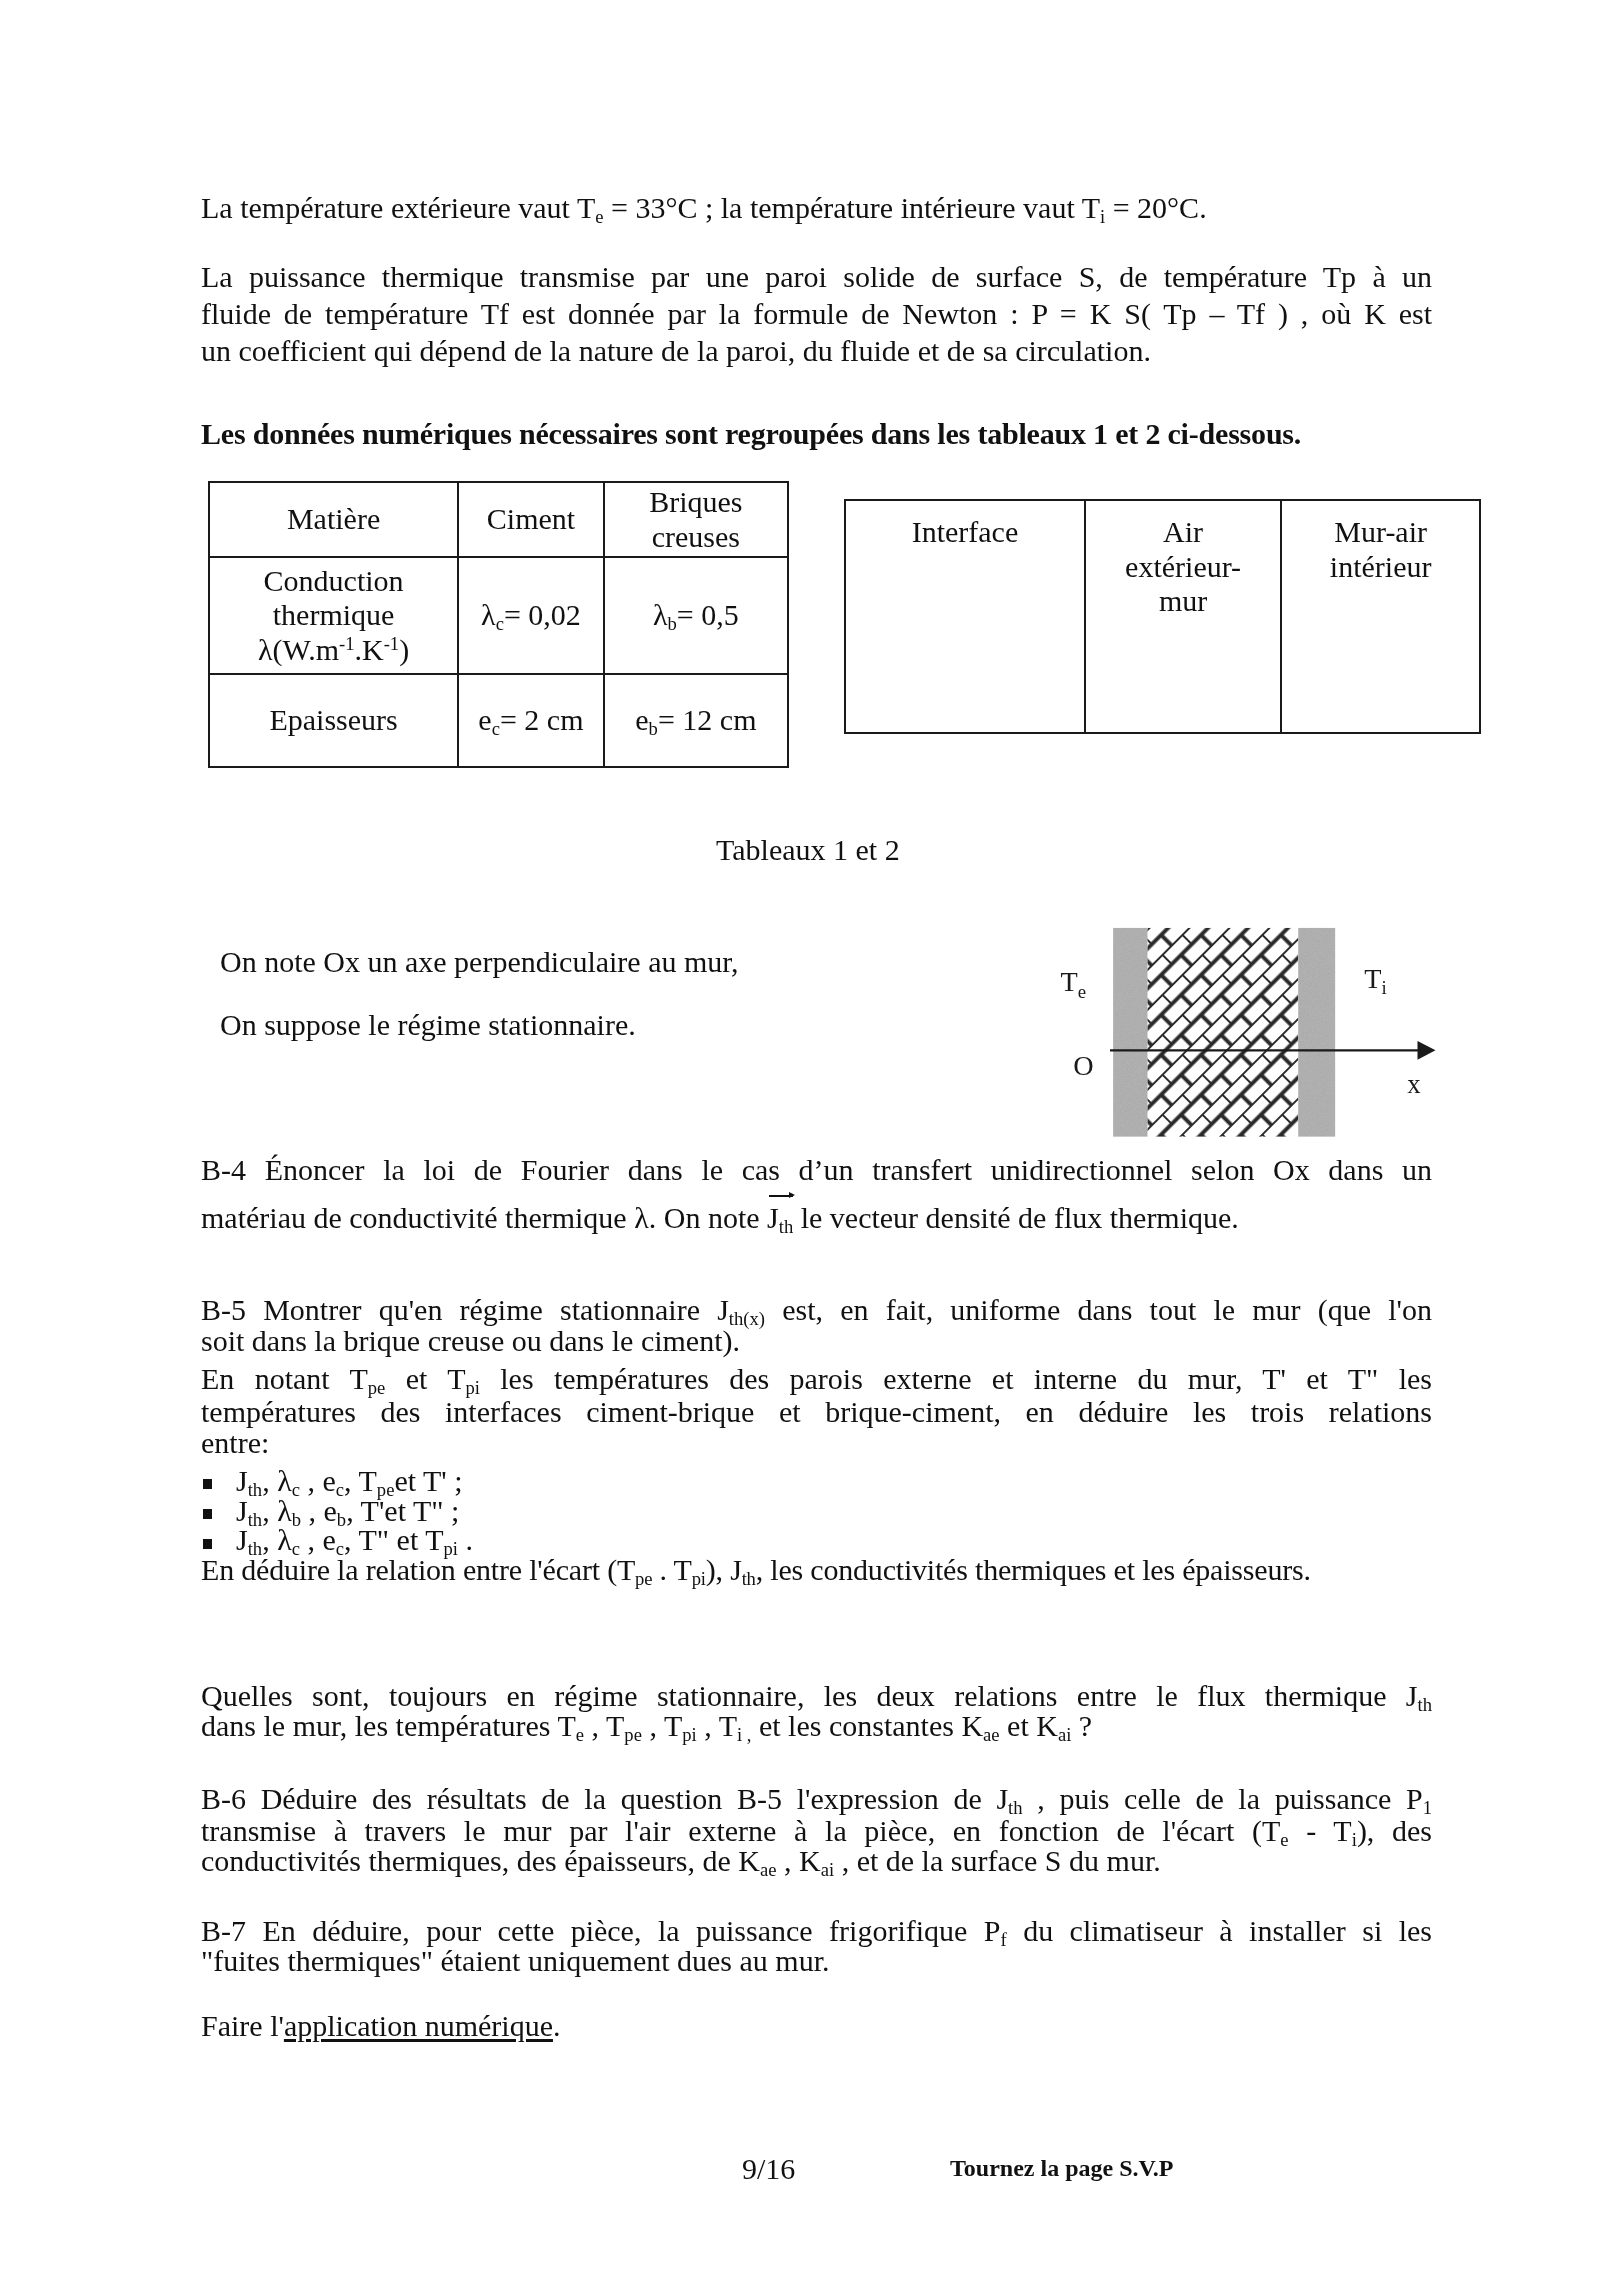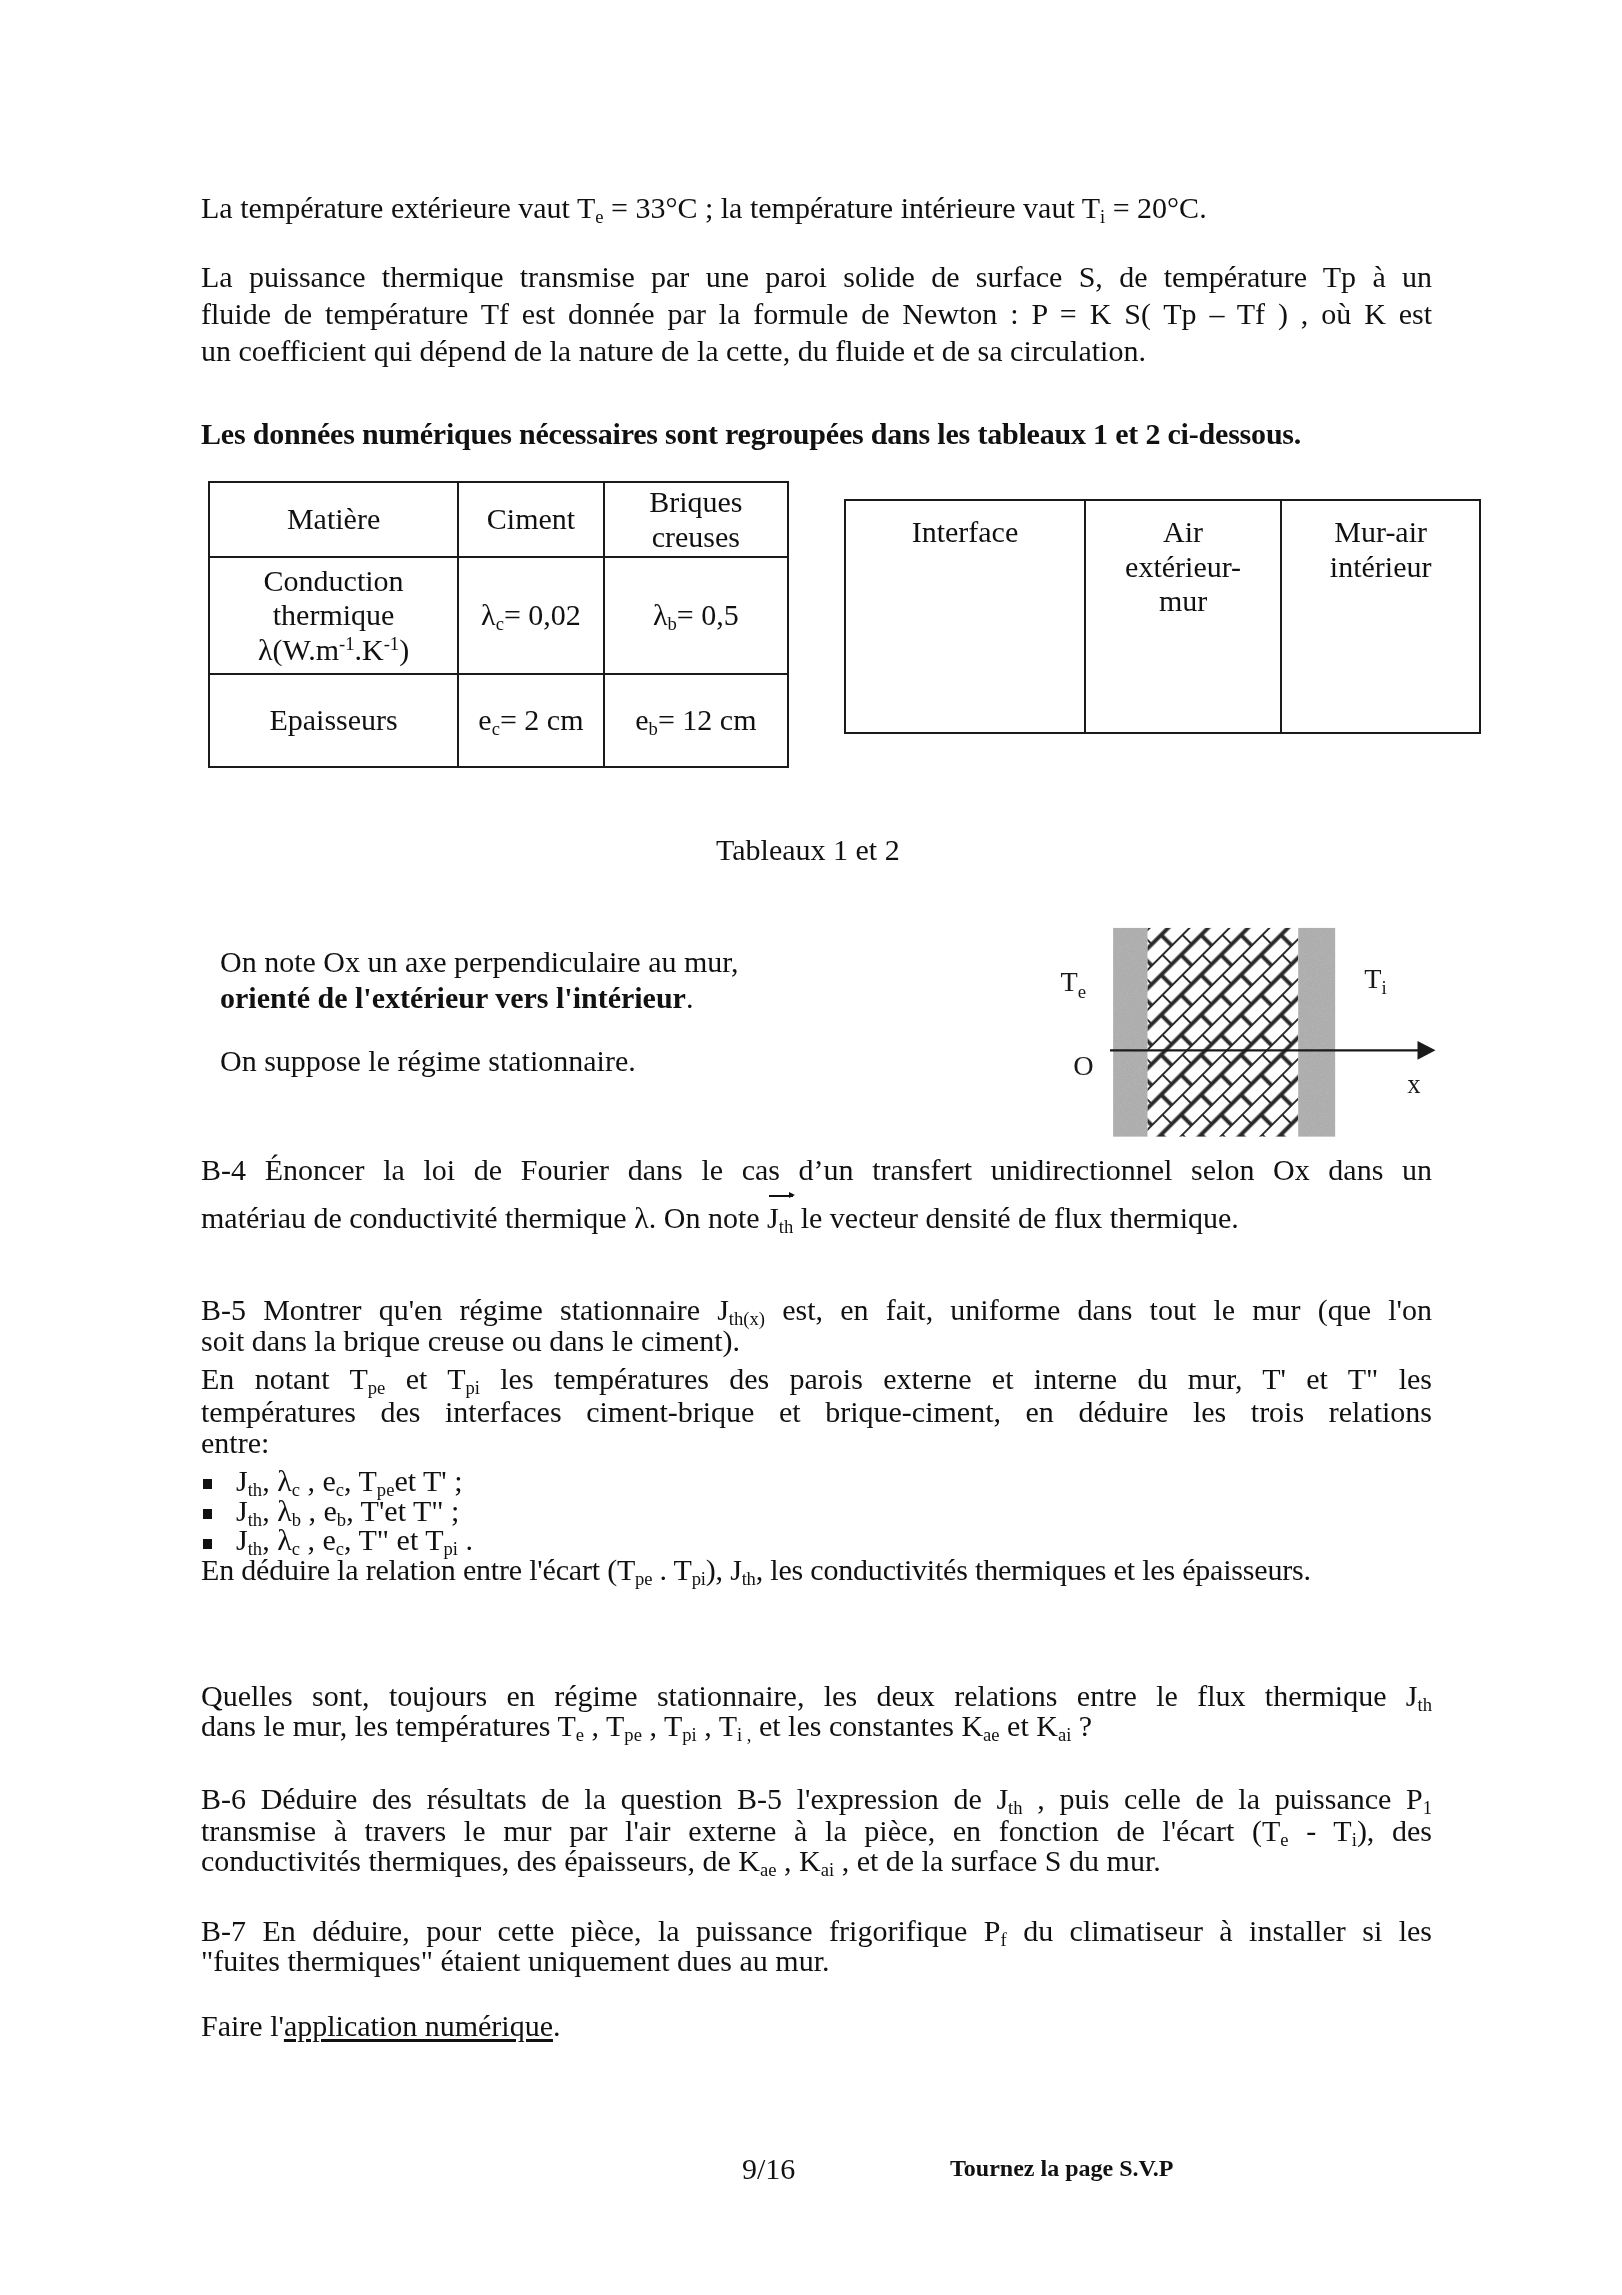--- a/index.html
+++ b/index.html
@@ -34,21 +34,21 @@
 </head>
 <body>
 
 <div class="line" style="top:193px;">
   <span>La température extérieure vaut T</span><sub>e</sub><span> = 33°C ; la température intérieure vaut T</span><sub>i</sub><span> = 20°C.</span>
 </div>
 
 <div>
   <div class="just" style="top:262px;">La puissance thermique transmise par une paroi solide de surface S, de température Tp à un</div>
   <div class="just" style="top:299px;">fluide de température Tf  est donnée par la formule de Newton : P = K S( Tp – Tf ) , où K est</div>
-  <div class="line" style="top:336px;">un coefficient qui dépend de la nature de la cette, du fluide et de sa circulation.</div>
+  <div class="line" style="top:336px;">un coefficient qui dépend de la nature de la paroi, du fluide et de sa circulation.</div>
 </div>
 
 <div class="line bold" style="top:419px; letter-spacing:-0.2px;">Les données numériques nécessaires sont regroupées dans les tableaux 1 et 2 ci-dessous.</div>
 
 <table class="t" id="t1">
   <colgroup>
       <col class="c1">
       <col class="c2">
       <col class="c3">
     </colgroup>
@@ -97,21 +97,20 @@
           <div>intérieur</div>
         </td>
   </tr>
 </tbody>
   </table>
 
 <div class="abs" style="left:716px; top:835px; font-size:30px; line-height:1;">Tableaux 1 et 2</div>
 
 <div class="abs" style="left:220px; top:947px; font-size:30px; line-height:1;">
   <div style="white-space:nowrap;">On note Ox un axe perpendiculaire au mur,</div>
-  <div style="white-space:nowrap; margin-top:5.5px;"><b>orienté de l'extérieur vers l'intérieur</b><span>.</span></div>
   <div style="white-space:nowrap; margin-top:33px;">On suppose le régime stationnaire.</div>
 </div>
 
 <svg class="abs" style="left:1021px; top:895px;" width="440" height="251" viewBox="0 0 560 320">
   <defs>
     <filter id="grain" x="0" y="0" width="100%" height="100%">
       <feTurbulence type="fractalNoise" baseFrequency="0.9" numOctaves="2" seed="3" result="n"></feTurbulence>
       <feColorMatrix type="matrix" values="0 0 0 0 0.55  0 0 0 0 0.55  0 0 0 0 0.55  0 0 0 1.2 -0.2" in="n" result="c"></feColorMatrix>
       <feComposite in="c" in2="SourceGraphic" operator="in"></feComposite>
     </filter>

